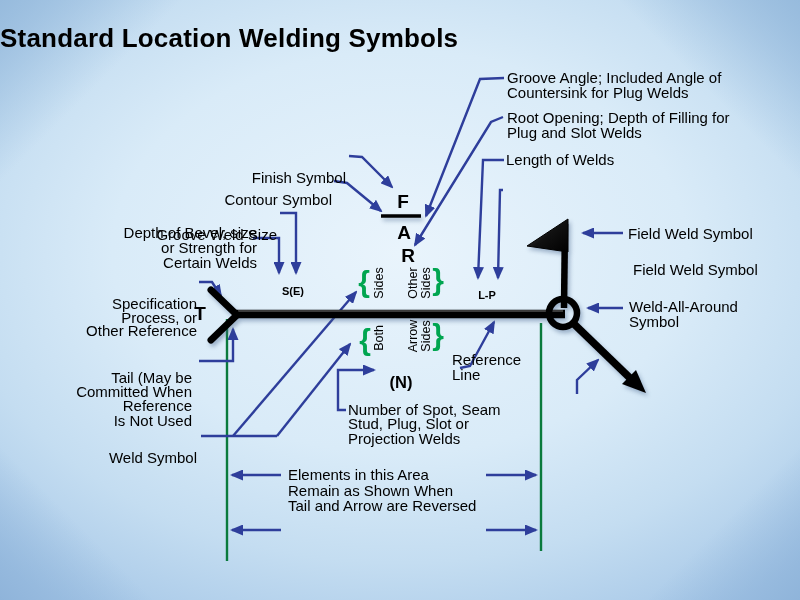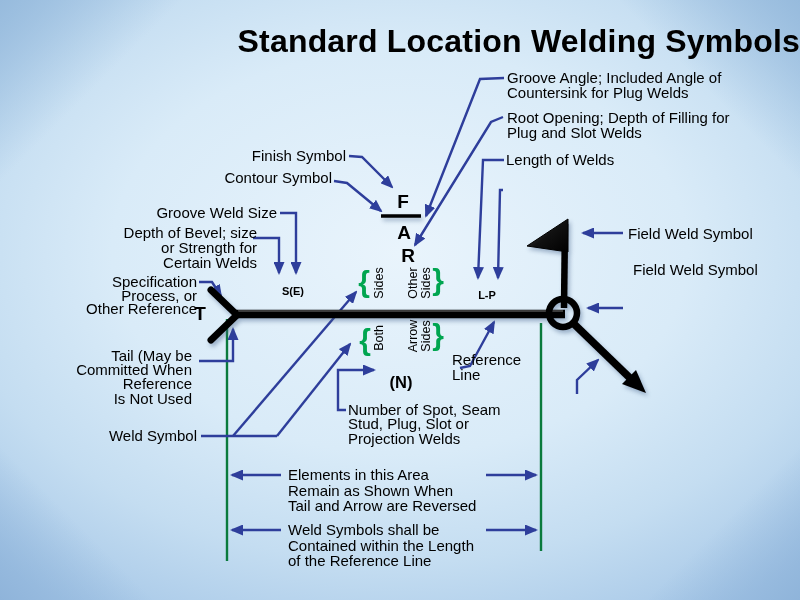--- a/index.html
+++ b/index.html
@@ -10,25 +10,25 @@
       linear-gradient(315deg,#8fb4da 0%,rgba(143,180,218,0) 11%),
       linear-gradient(45deg,#8fb4da 0%,rgba(143,180,218,0) 11%),
       linear-gradient(225deg,#97bbdd 0%,rgba(151,187,221,0) 13%),
       linear-gradient(135deg,#97bbdd 0%,rgba(151,187,221,0) 13%),
       radial-gradient(ellipse 75% 70% at 50% 42%,#e9f4fc 0%,#d9ebf8 48%,#c4ddf1 74%,#a6c7e7 100%);
   }
   svg.overlay{position:absolute;left:0;top:0;}
   .lbl{
     position:absolute;font-size:15px;line-height:15px;white-space:pre-line;
   }
-  .right{text-align:right;}
+  .right{text-align:right;margin-top:22px;}
   .center{text-align:right;}
   .title{
-    position:absolute;left:0;right:0;top:23px;text-align:right;
-    font-size:32px;font-weight:bold;letter-spacing:.2px;white-space:pre-line;
+    position:absolute;left:0;right:0;top:23px;text-align:left;
+    font-size:26px;font-weight:bold;letter-spacing:.2px;white-space:pre-line;
   }
   .sym{
     position:absolute;font-weight:bold;transform:translate(-50%,-50%);
     white-space:nowrap;
   }
   .rot{
     position:absolute;font-size:12.5px;line-height:12.5px;text-align:center;
     transform:translate(-50%,-50%) rotate(-90deg);white-space:pre-line;
   }
   .brace{
@@ -98,20 +98,22 @@
 
   <div class="title">Standard Location Welding Symbols</div>
 
   <div class="lbl" style="left:507px;top:70px">Groove Angle; Included Angle of
 Countersink for Plug Welds</div>
   <div class="lbl" style="left:507px;top:110px">Root Opening; Depth of Filling for
 Plug and Slot Welds</div>
   <div class="lbl" style="left:506px;top:152px">Length of Welds</div>
   <div class="lbl" style="left:628px;top:226px">Field Weld Symbol</div>
   <div class="lbl" style="left:633px;top:262px">Field Weld Symbol</div>
+  <div class="lbl" style="left:629px;top:299px">Weld-All-Around
+Symbol</div>
 
   <div class="lbl right" style="left:225px;width:121px;top:148px">Finish Symbol</div>
   <div class="lbl right" style="left:205px;width:127px;top:170px">Contour Symbol</div>
   <div class="lbl right" style="left:130px;width:147px;top:205px">Groove Weld Size</div>
   <div class="lbl center" style="left:73px;width:184px;top:225px">Depth of Bevel; size
 or  Strength for
 Certain Welds</div>
   <div class="lbl right" style="left:58px;width:139px;top:275px;line-height:13.6px">Specification
 Process, or
 Other Reference</div>
@@ -122,23 +124,20 @@
   <div class="lbl right" style="left:90px;width:107px;top:428px">Weld Symbol</div>
 
   <div class="lbl" style="left:452px;top:352px">Reference
 Line</div>
   <div class="lbl" style="left:348px;top:403px;line-height:14.3px">Number of Spot, Seam
 Stud, Plug, Slot or
 Projection Welds</div>
   <div class="lbl" style="left:288px;top:467px;line-height:15.5px">Elements in this Area
 Remain as Shown When
 Tail and Arrow are Reversed</div>
-  <div class="lbl" style="left:288px;top:522px;line-height:15.5px">Weld Symbols shall be
-Contained within the Length
-of the Reference Line</div>
 
   <div class="sym" style="left:200px;top:314px;font-size:19px">T</div>
   <div class="sym" style="left:293px;top:291px;font-size:11px">S(E)</div>
   <div class="sym" style="left:403px;top:202px;font-size:19px">F</div>
   <div class="sym" style="left:404px;top:233px;font-size:19px">A</div>
   <div class="sym" style="left:408px;top:256px;font-size:19px">R</div>
   <div class="sym" style="left:487px;top:295px;font-size:11px">L-P</div>
   <div class="sym" style="left:401px;top:382px;font-size:16.5px">(N)</div>
 
   <div class="brace" style="left:364px;top:282px">{</div>

